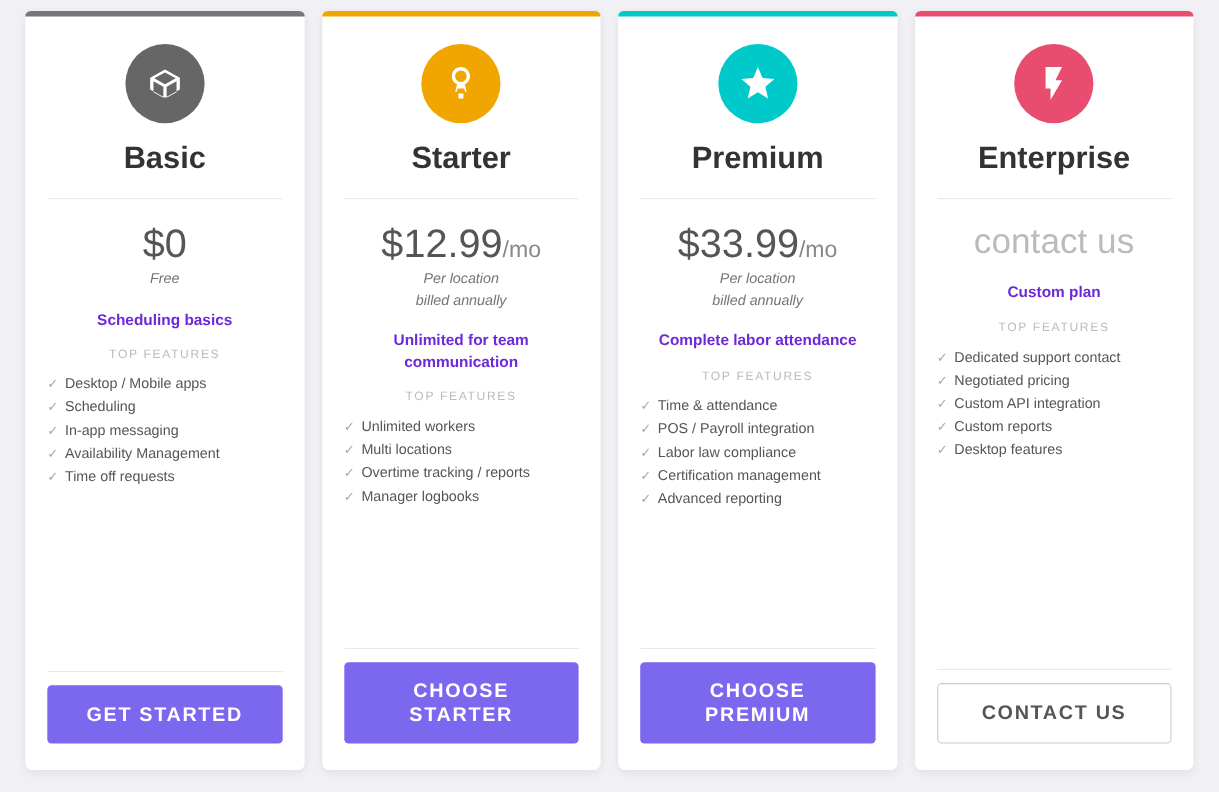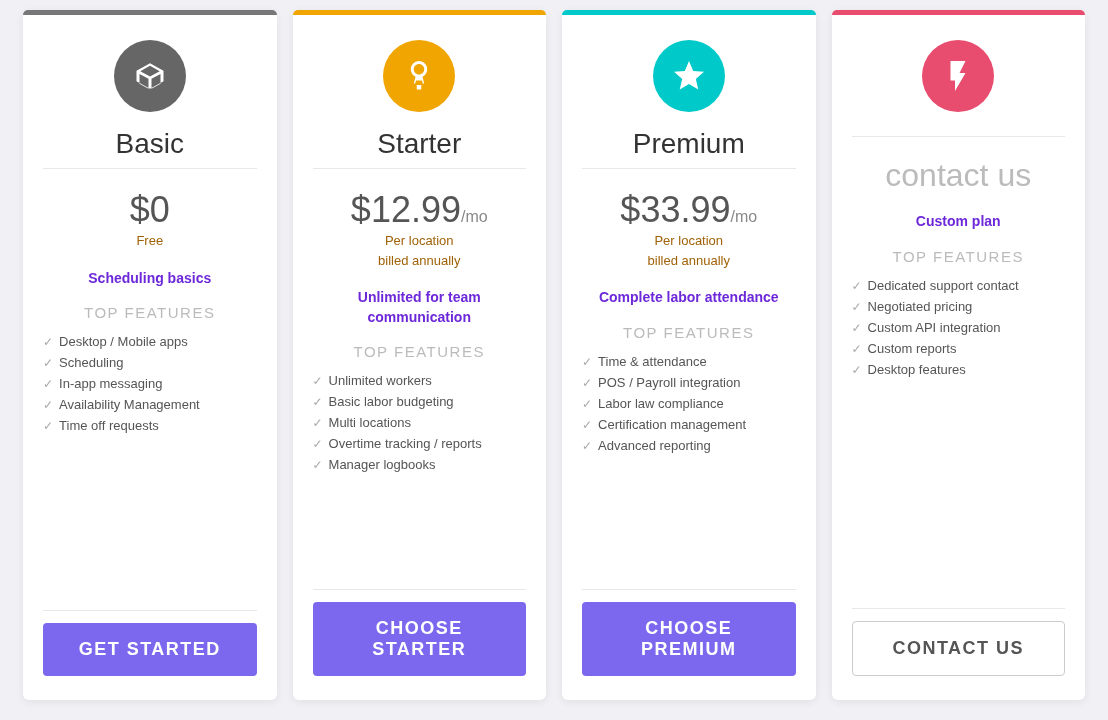--- a/index.html
+++ b/index.html
@@ -62,56 +62,58 @@
     .plan-icon.enterprise-icon { background: #e84c6e; }
 
     .plan-icon svg {
       width: 36px;
       height: 36px;
       fill: #fff;
     }
 
     .plan-name {
       font-size: 28px;
-      font-weight: 400;
+      font-weight: 700;
       color: #333;
+      margin-bottom: 12px;
     }
     .divider {
       width: 100%;
       border: none;
       border-top: 1px solid #e8e8e8;
       margin: 8px 0;
     }
     .plan-price {
       font-size: 36px;
       font-weight: 300;
       color: #555;
       margin-top: 12px;
     }
     .plan-price span.per-mo {
-      font-size: 16px;
+      font-size: 21px;
       color: #888;
     }
     .plan-price-sub {
       font-size: 13px;
-      color: #a16207;
+      color: #737373;
       text-align: center;
       line-height: 1.5;
       margin-bottom: 8px;
+      font-style: italic;
     }
     .plan-tagline {
       font-size: 14px;
       font-weight: 600;
       color: #6d28d9;
       text-align: center;
       margin: 10px 0 16px 0;
       line-height: 1.4;
     }
     .features-label {
-      font-size: 15px;
+      font-size: 11px;
       letter-spacing: 1.5px;
       color: #bbb;
       text-transform: uppercase;
       margin-bottom: 10px;
     }
     .features-list {
       list-style: none;
       width: 100%;
       padding: 0;
       margin-bottom: 10px;
@@ -201,21 +203,20 @@
         </svg>
     </div>
     <div class="plan-name">Starter</div>
     <hr class="divider">
     <div class="plan-price">$12.99<span class="per-mo">/mo</span></div>
     <div class="plan-price-sub">Per location<br>billed annually</div>
     <div class="plan-tagline">Unlimited for team communication</div>
     <div class="features-label">TOP FEATURES</div>
     <ul class="features-list">
       <li>Unlimited workers</li>
-        <li>Basic labor budgeting</li>
         <li>Multi locations</li>
         <li>Overtime tracking / reports</li>
         <li>Manager logbooks</li>
     </ul>
     <div class="spacer"></div>
     <hr class="divider-bottom">
     <button class="cta-button cta-filled">CHOOSE STARTER</button>
   </div>
     <div class="plan-card premium">
     <div class="plan-icon premium-icon">
@@ -239,20 +240,21 @@
     <div class="spacer"></div>
     <hr class="divider-bottom">
     <button class="cta-button cta-filled">CHOOSE PREMIUM</button>
   </div>
     <div class="plan-card enterprise">
     <div class="plan-icon enterprise-icon">
       <svg viewBox="0 0 24 24" xmlns="http://www.w3.org/2000/svg">
           <path d="M7 2v13h3v7l7-12h-4l4-8z"></path>
         </svg>
     </div>
+    <div class="plan-name">Enterprise</div>
     <hr class="divider">
     <div class="contact-us-price">contact us</div>
 
     <div class="plan-tagline">Custom plan</div>
     <div class="features-label">TOP FEATURES</div>
     <ul class="features-list">
       <li>Dedicated support contact</li>
         <li>Negotiated pricing</li>
         <li>Custom API integration</li>
         <li>Custom reports</li>

